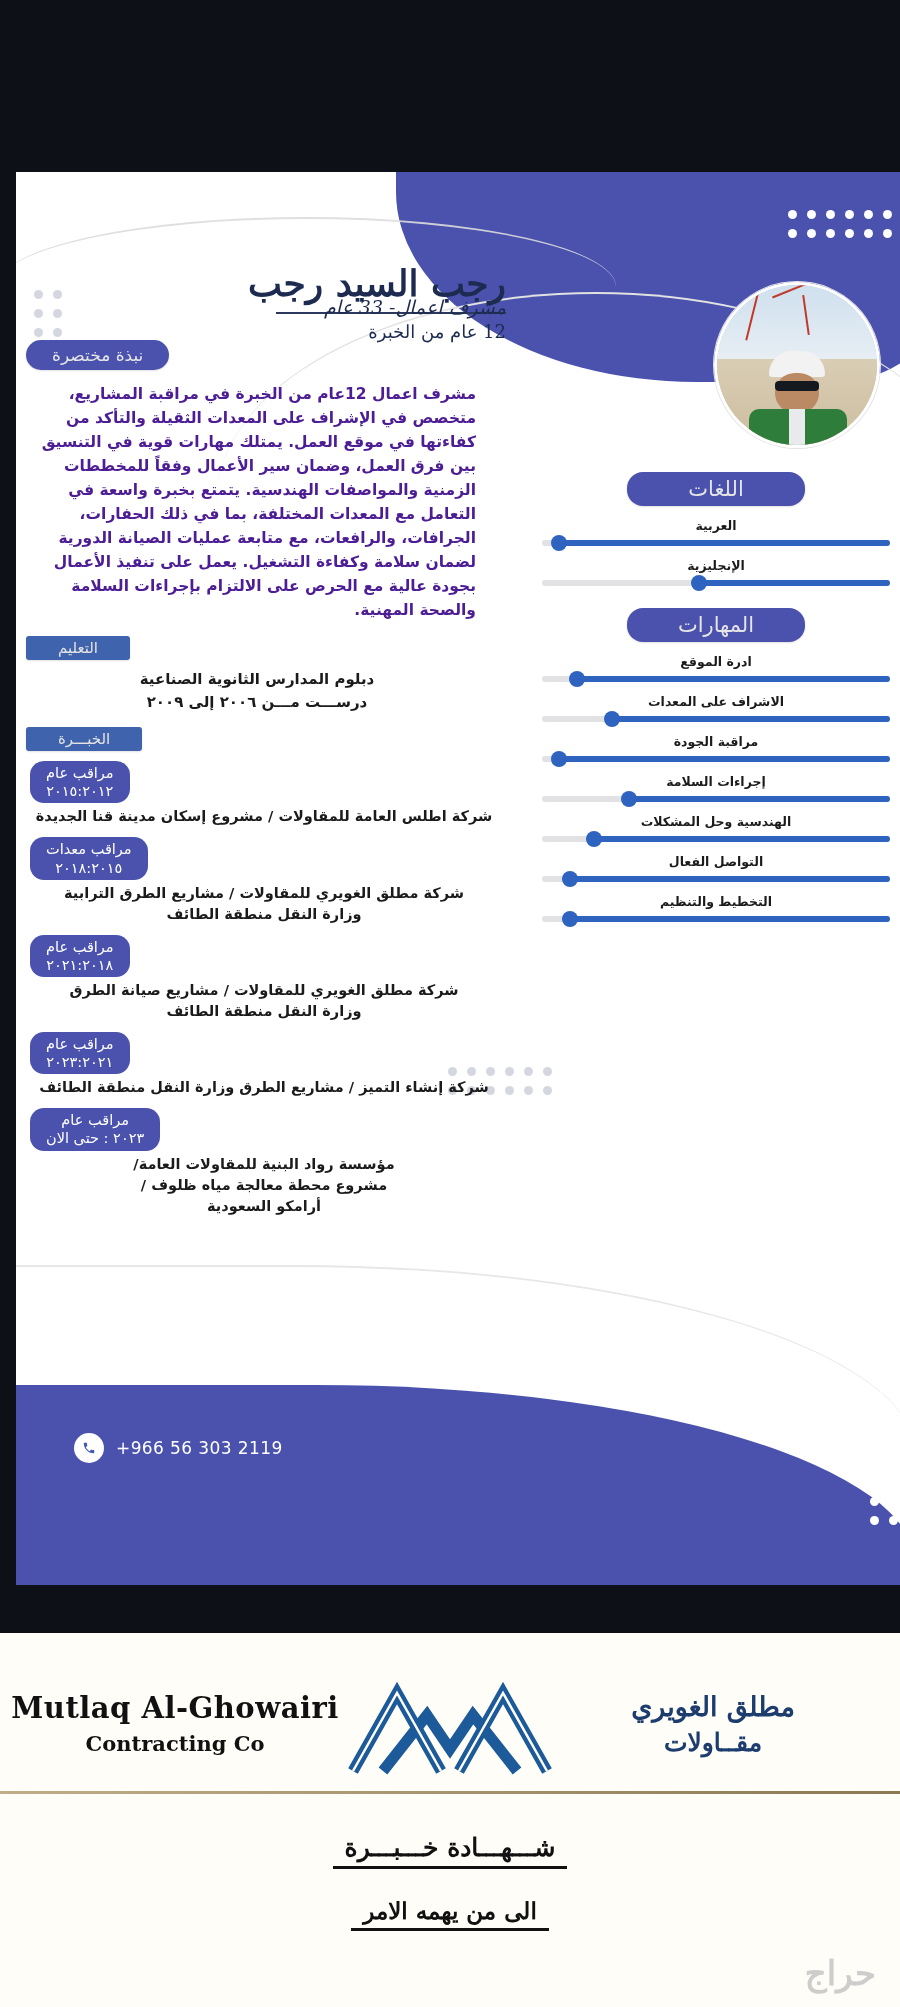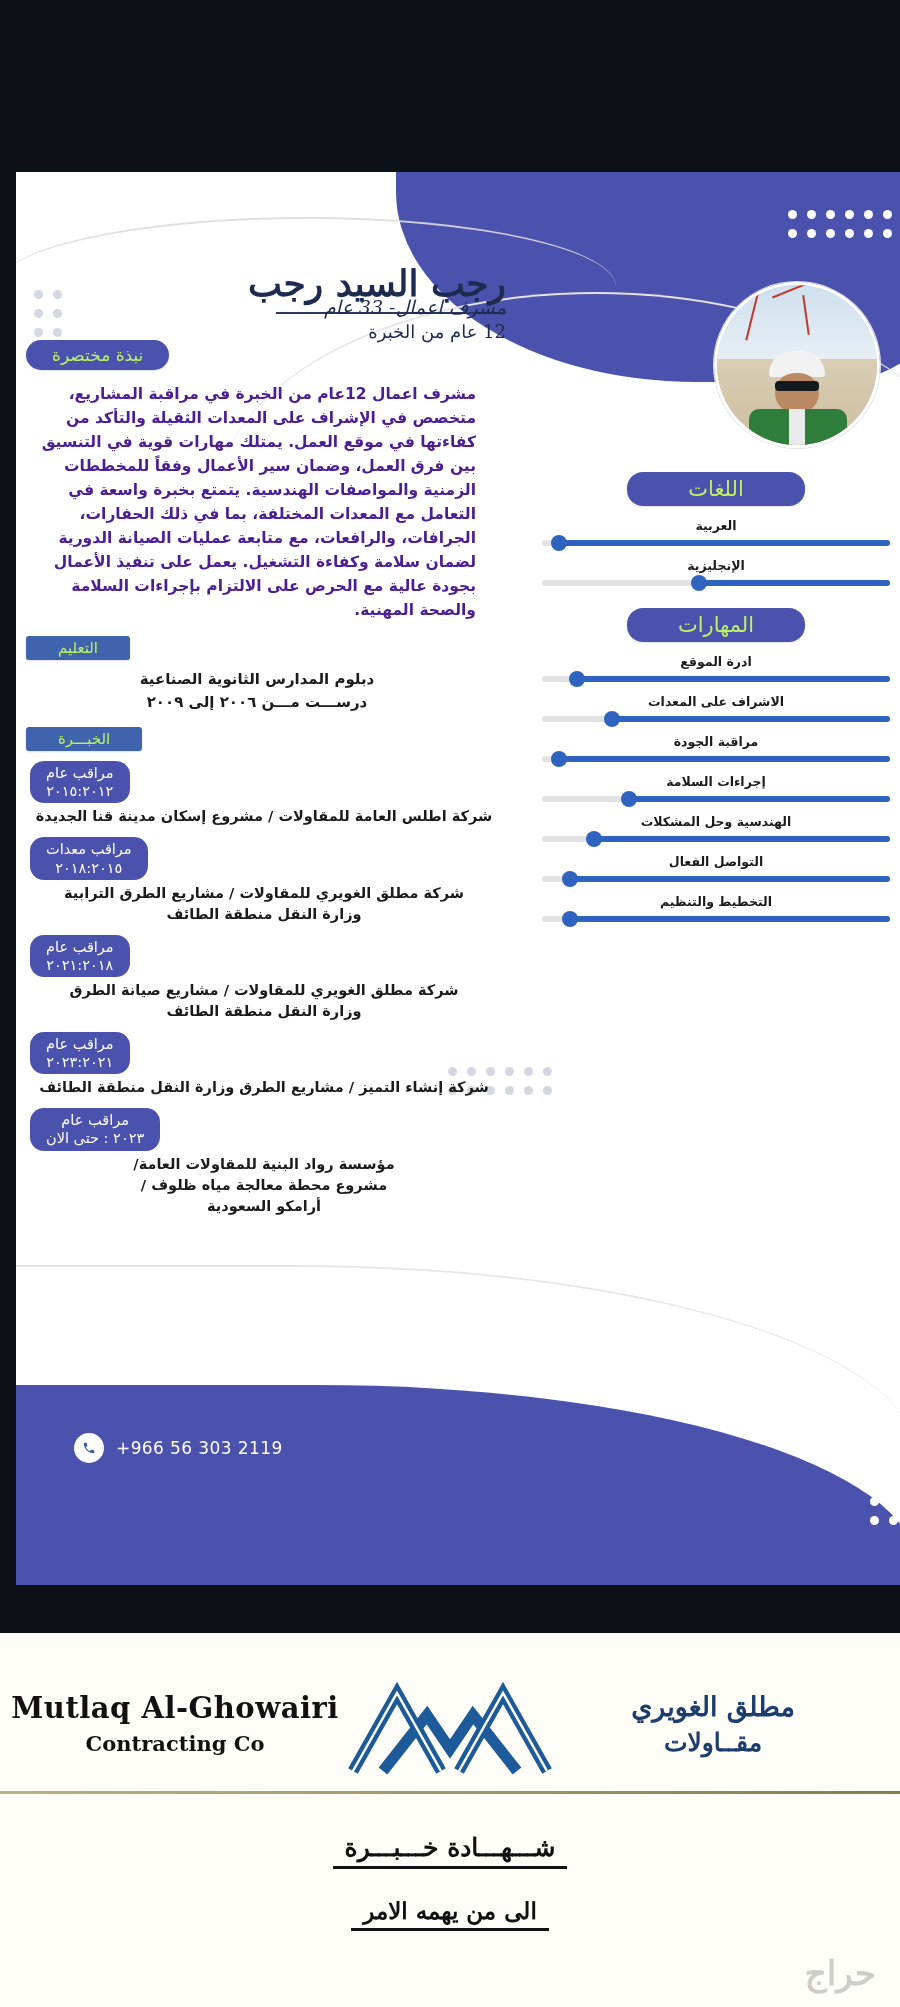--- a/index.html
+++ b/index.html
@@ -48,21 +48,21 @@
   #dots-left-small{ left:18px; top:118px; grid-template-columns:repeat(2,9px); }
   #dots-mid-bottom{ left:432px; top:895px; grid-template-columns:repeat(6,9px); }
   .name-wrap{ position:absolute; left:0; top:90px; width:530px; text-align:right; padding-right:40px; direction:rtl;}
   .name-line{ font-size:36px; font-weight:bold; color:#1c2b4f; font-family:"DejaVu Serif",serif; letter-spacing:1px; }
   .rule{ width:230px; height:2px; background:#2b3a5c; margin:8px 0 4px auto; }
   .subtitle{ font-size:19px; color:#1c2b4f; font-family:"DejaVu Serif",serif; font-style:italic; margin-top:-22px; }
   .subtitle2{ font-size:18px; color:#1c2b4f; font-family:"DejaVu Serif",serif; margin-top:3px; }
 
   
   .pill{
-    display:inline-block; background:#4a52ad; color:#bef264;
+    display:inline-block; background:#4a52ad; color:#e5e5e5;
     border-radius:16px; padding:5px 26px; font-size:17px; direction:rtl;
     box-shadow:0 1px 2px rgba(0,0,0,.12);
   }
   .pill.flat{ border-radius:3px; background:#3f63ac; padding:3px 32px; font-size:15px; }
 
   
   .left-col{ position:absolute; left:0; top:168px; width:500px; direction:rtl; text-align:right; padding-right:18px; }
   .sect-head{ text-align:left; padding-left:10px; }
   .summary{
     font-size:15.5px; line-height:1.55; color:#4c1d95; direction:rtl;

